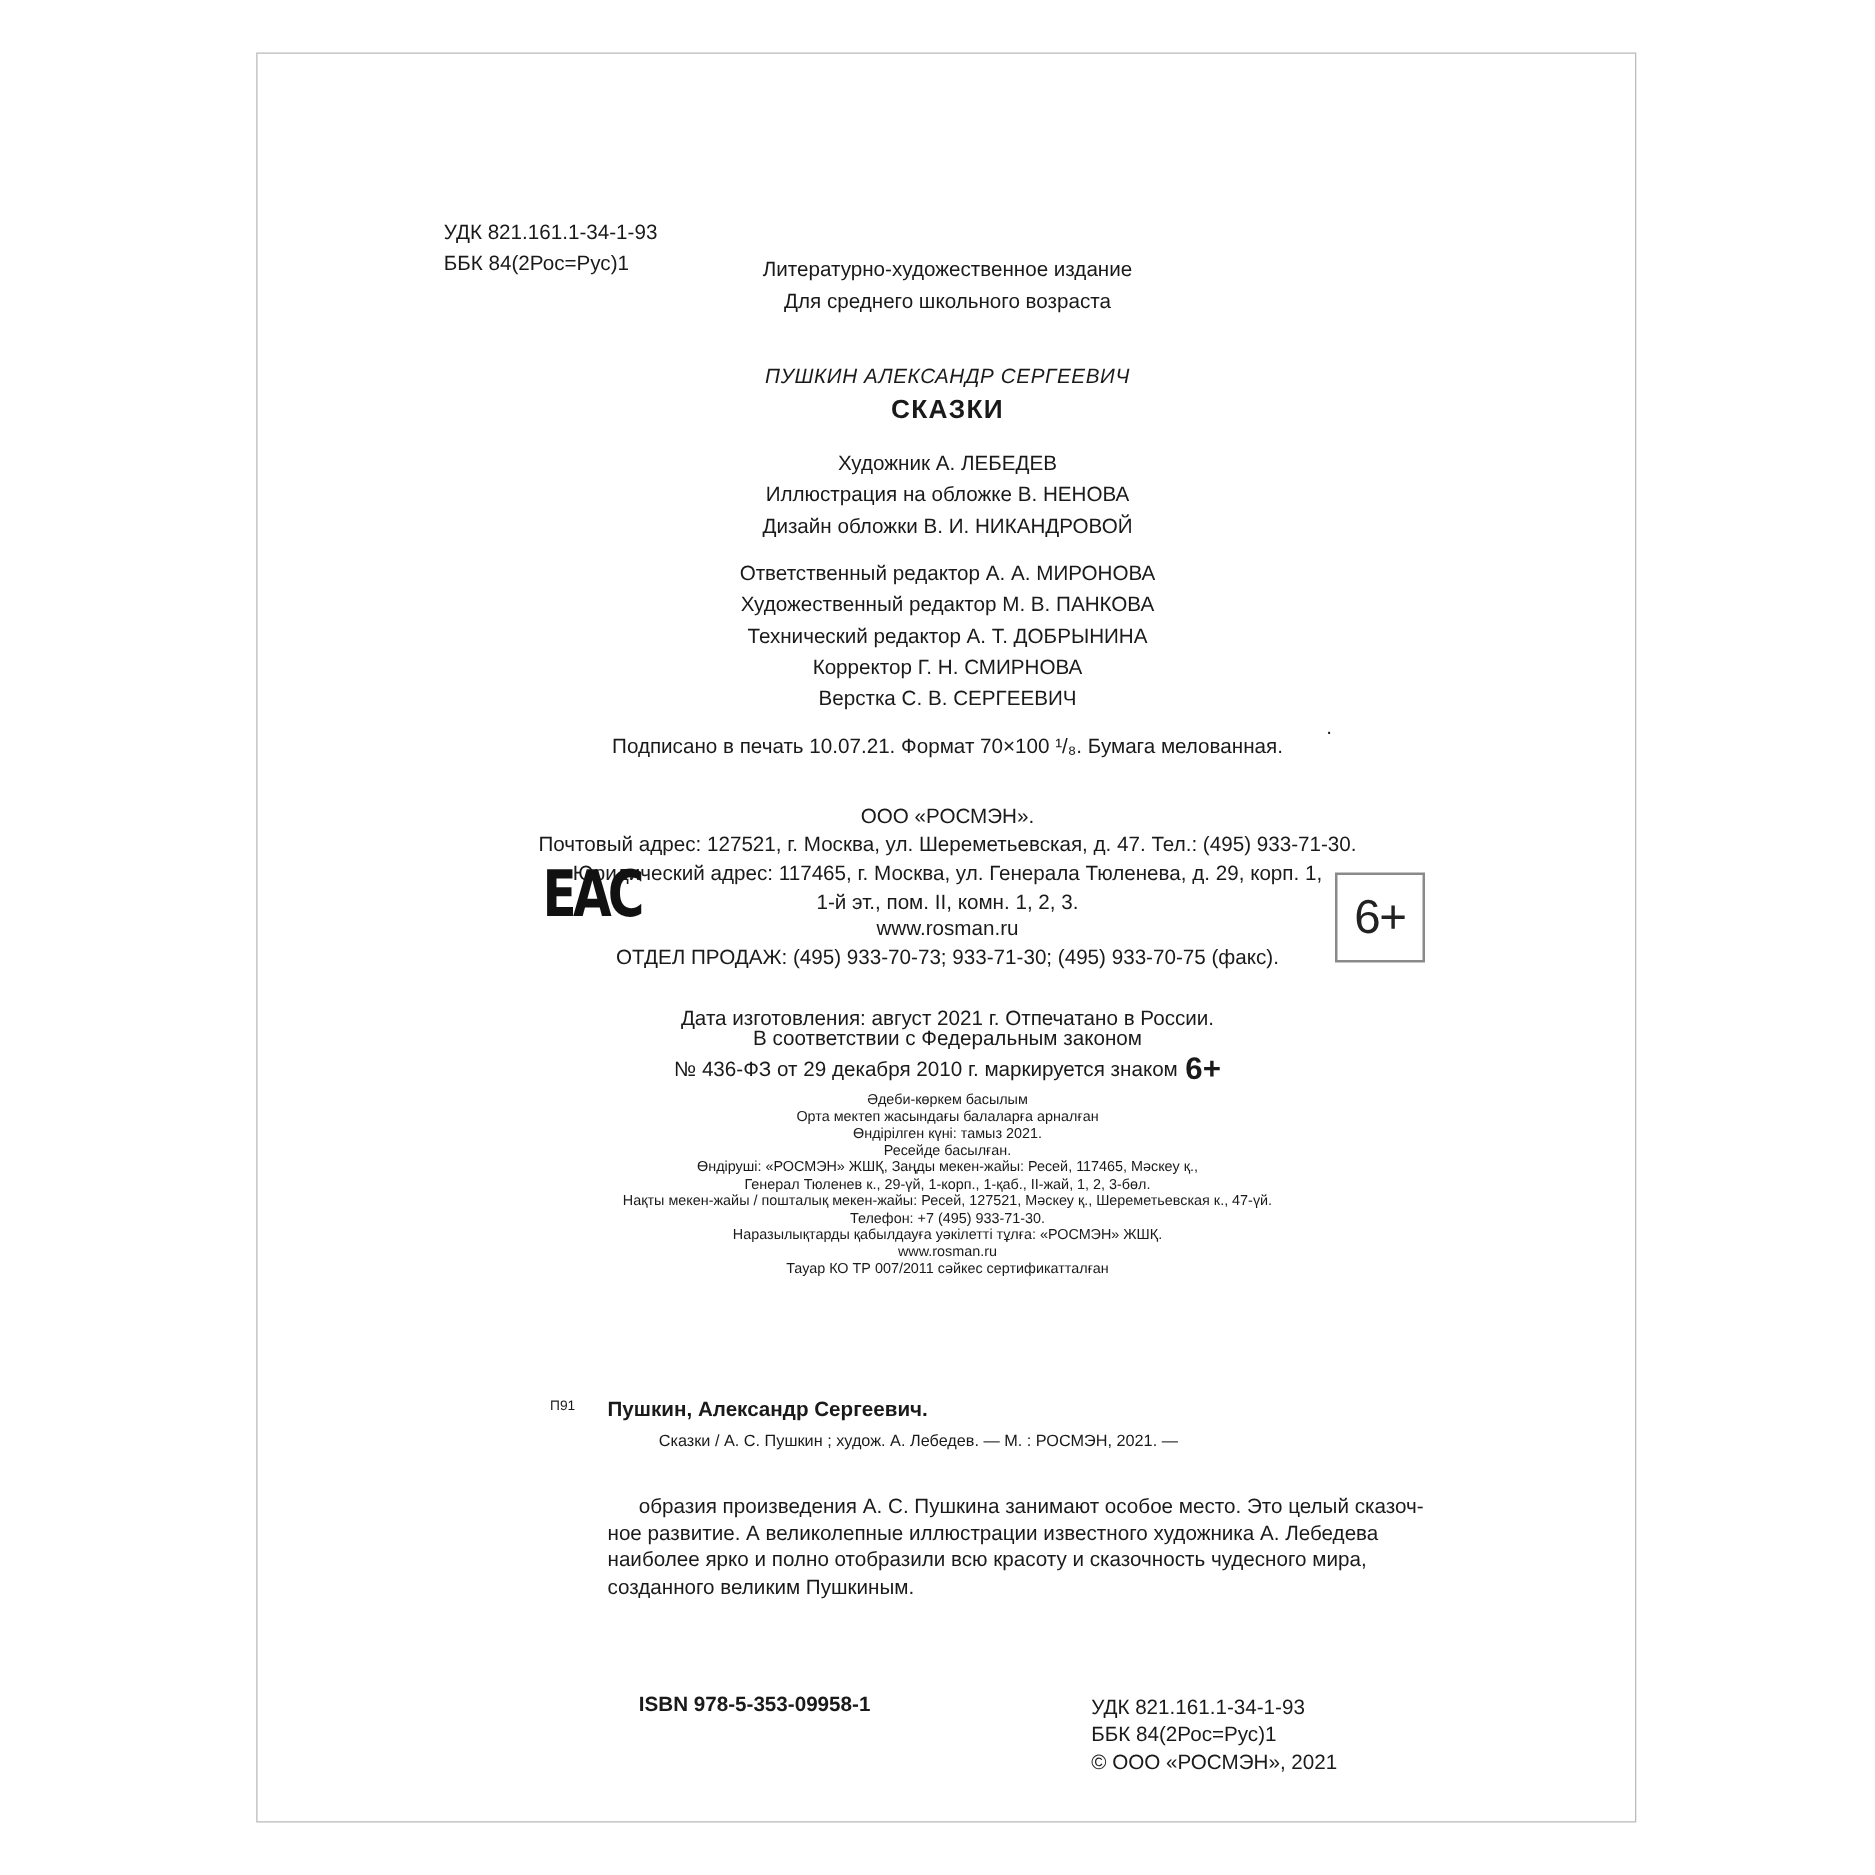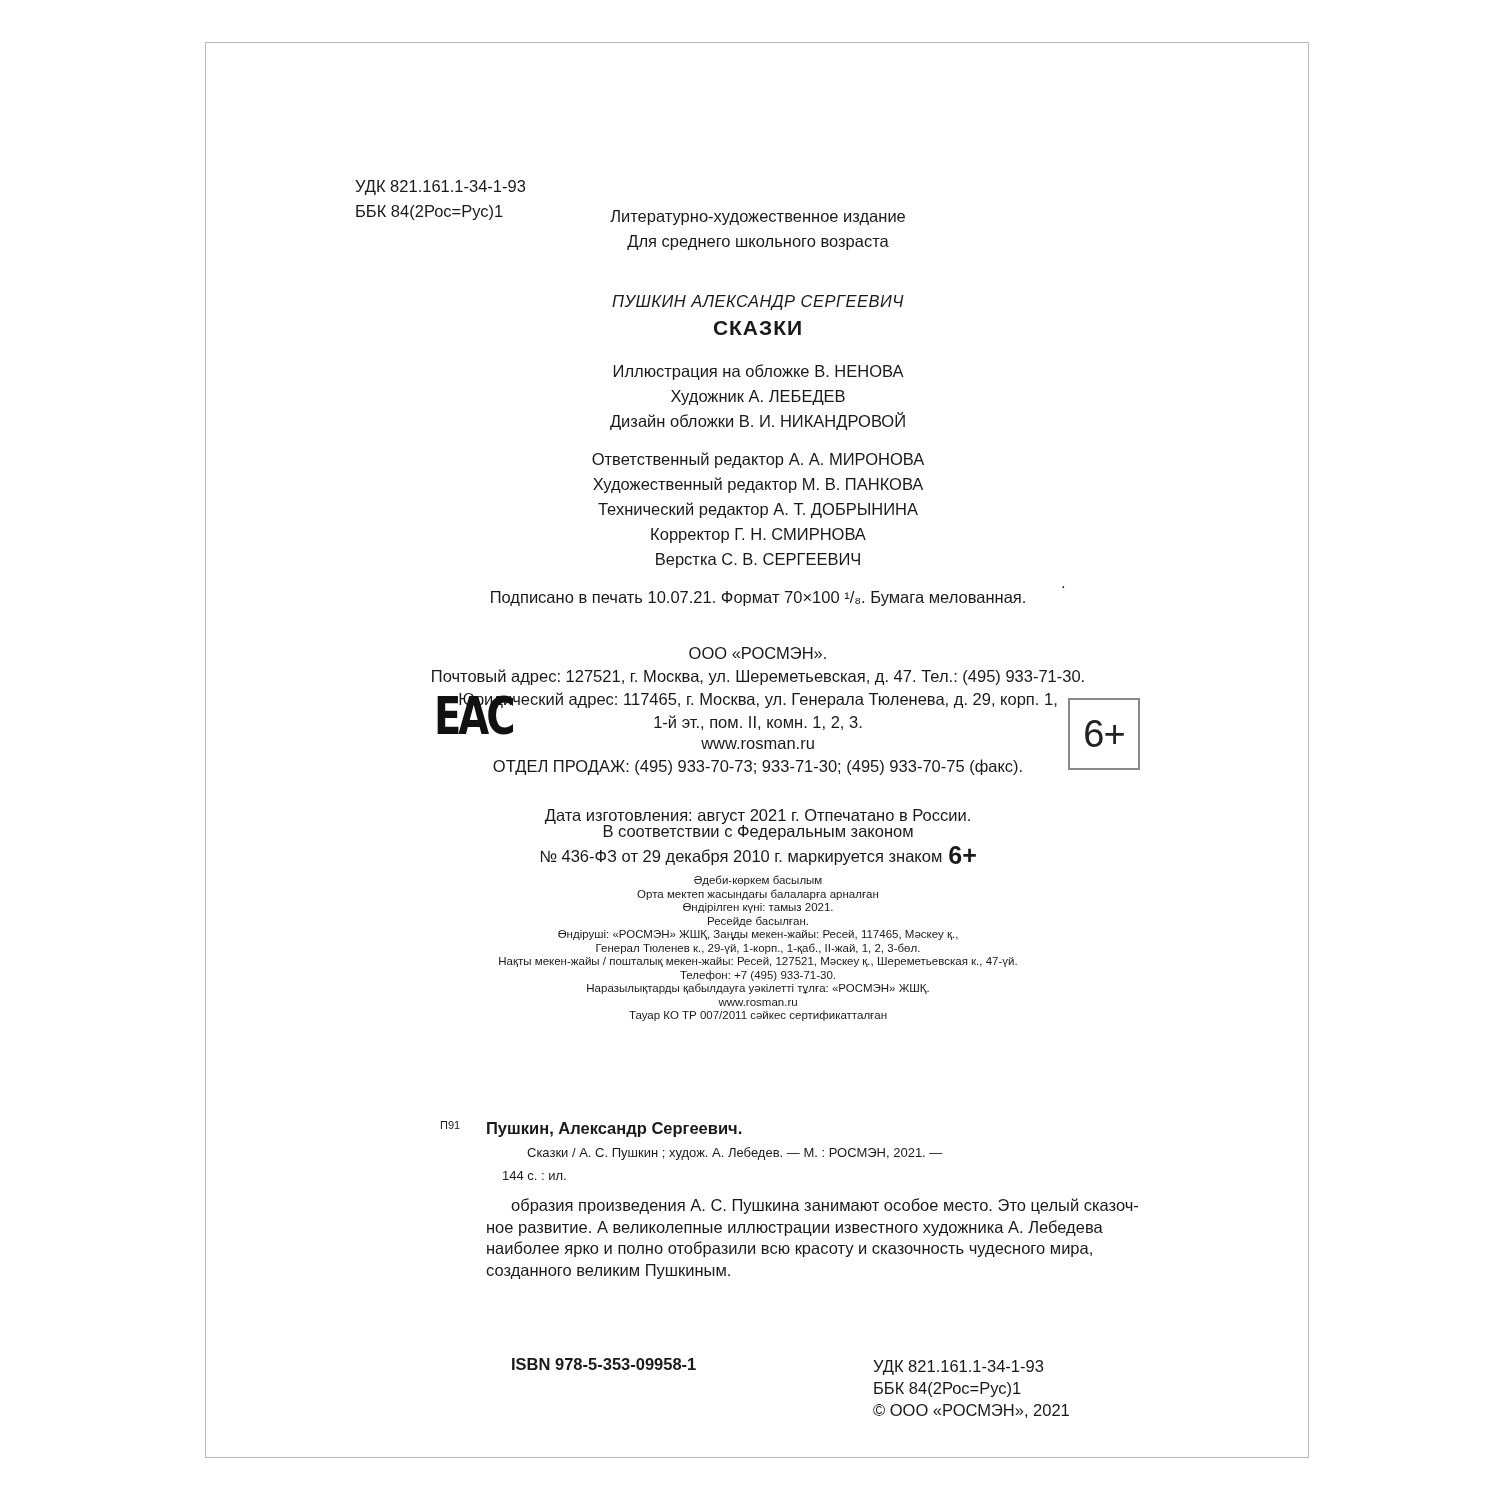--- a/index.html
+++ b/index.html
@@ -59,22 +59,22 @@
 
   <div class="abs center" style="top:246px;font-style:italic;">
     <div class="line author-line">ПУШКИН АЛЕКСАНДР СЕРГЕЕВИЧ</div>
   </div>
 
   <div class="abs center" style="top:270px;">
     <div class="book-title">СКАЗКИ</div>
   </div>
 
   <div class="abs center" style="top:316px;">
+      <div class="line">Художник А. ЛЕБЕДЕВ</div>
       <div class="line">Иллюстрация на обложке В. НЕНОВА</div>
-      <div class="line">Художник А. ЛЕБЕДЕВ</div>
       <div class="line">Дизайн обложки В. И. НИКАНДРОВОЙ</div>
     </div>
 
   <div class="abs center" style="top:404px;">
       <div class="line">Ответственный редактор А. А. МИРОНОВА</div>
       <div class="line">Художественный редактор М. В. ПАНКОВА</div>
       <div class="line">Технический редактор А. Т. ДОБРЫНИНА</div>
       <div class="line">Корректор Г. Н. СМИРНОВА</div>
       <div class="line">Верстка С. В. СЕРГЕЕВИЧ</div>
     </div>
@@ -126,21 +126,20 @@
       <div class="kline">Телефон: +7 (495) 933-71-30.</div>
       <div class="kline">Наразылықтарды қабылдауға уәкілетті тұлға: «РОСМЭН» ЖШҚ.</div>
       <div class="kline">www.rosman.ru</div>
       <div class="kline">Тауар КО ТР 007/2011 сәйкес сертификатталған</div>
     </div>
 
   <div class="abs catalog-code">П91</div>
   <div class="abs catalog-head">Пушкин, Александр Сергеевич.</div>
   <div class="abs catalog-body">
       <div class="cline">Сказки / А. С. Пушкин ; худож. А. Лебедев. — М. : РОСМЭН, 2021. —</div>
-      <div class="cline">144 с. : ил.</div>
     </div>
 
   <div class="abs annotation">
       <div class="aline">образия произведения А. С. Пушкина занимают особое место. Это целый сказоч-</div>
       <div class="aline">ное развитие. А великолепные иллюстрации известного художника А. Лебедева</div>
       <div class="aline">наиболее ярко и полно отобразили всю красоту и сказочность чудесного мира,</div>
       <div class="aline">созданного великим Пушкиным.</div>
     </div>
 
   <div class="abs isbn">ISBN 978-5-353-09958-1</div>

